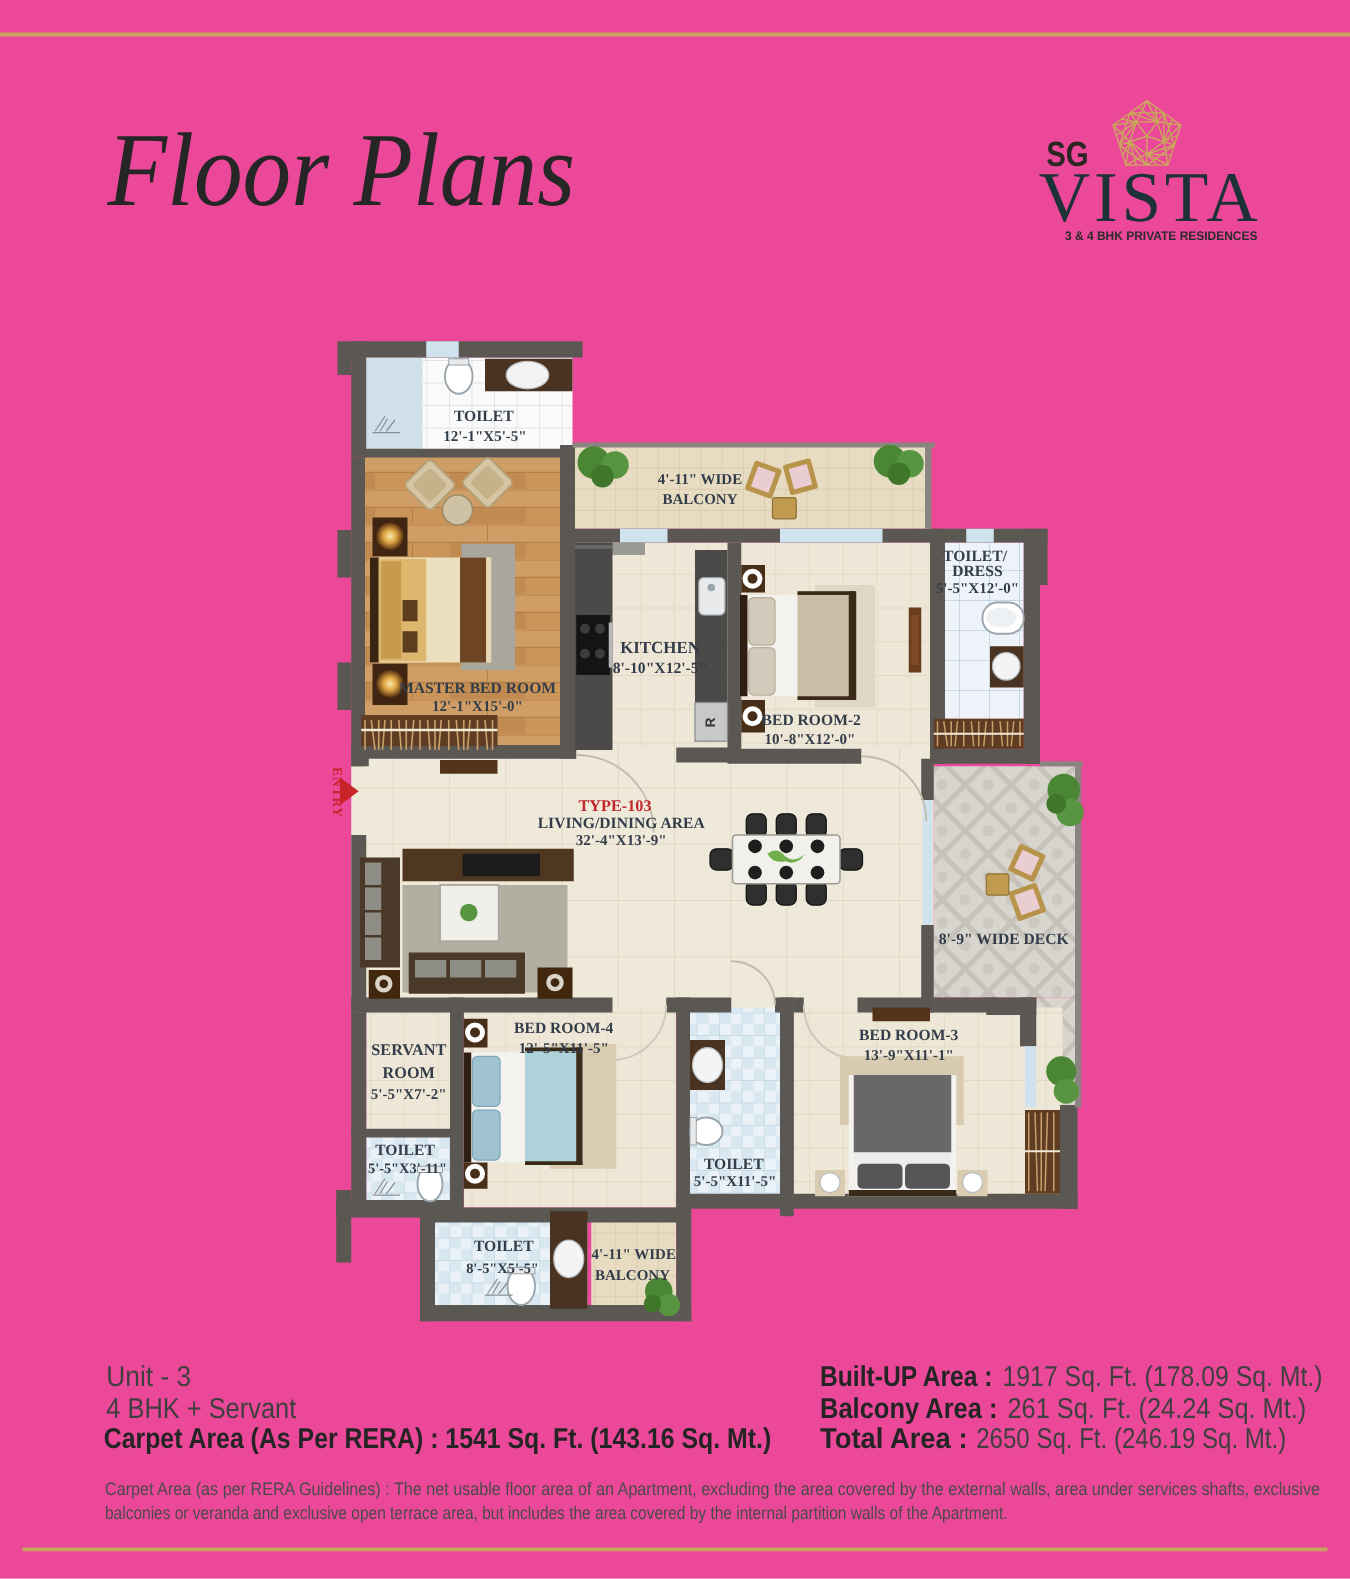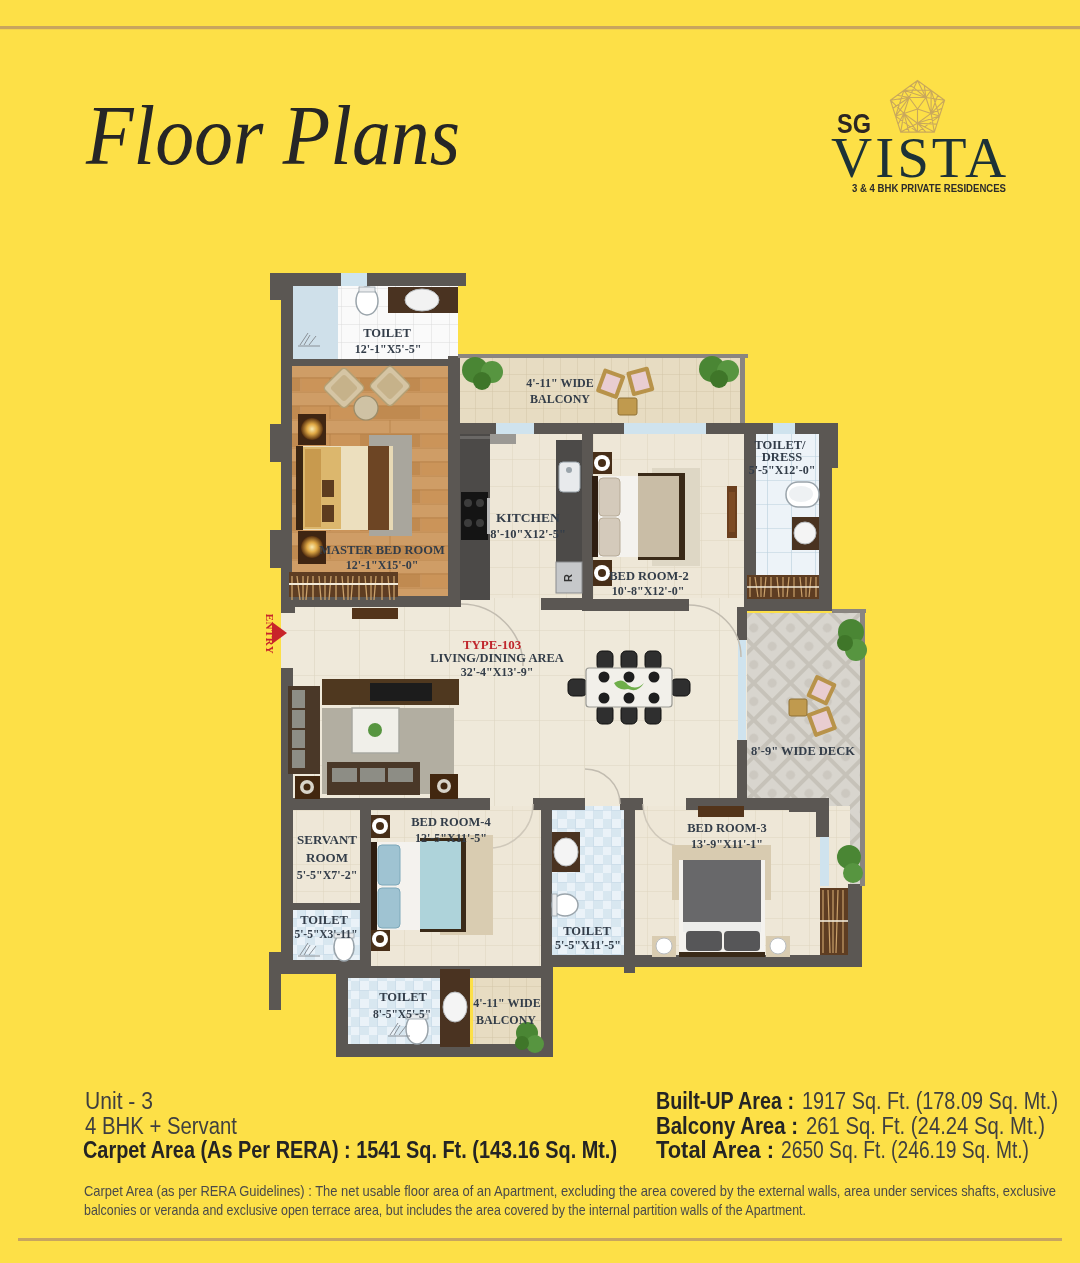--- a/index.html
+++ b/index.html
@@ -1,16 +1,16 @@
 <!DOCTYPE html>
 <html><head>
 <meta charset="utf-8">
 <style>
   html,body{margin:0;padding:0;background:#ffffff;}
-  .page{position:relative;width:1080px;height:1263px;background:#fde047;overflow:hidden;
+  .page{position:relative;width:1080px;height:1263px;background:#ec4899;overflow:hidden;
         font-family:"Liberation Sans",sans-serif;}
 </style>
 </head>
 <body>
 <div class="page">
 <svg width="1080" height="1263" viewBox="0 0 1080 1263">
 <defs>
   <pattern id="tileLiving" width="45" height="45" patternUnits="userSpaceOnUse">
     <rect width="45" height="45" fill="#efe9da"></rect>
     <path d="M0 0H45V45" fill="none" stroke="#ddd5c2" stroke-width="1.2"></path>

